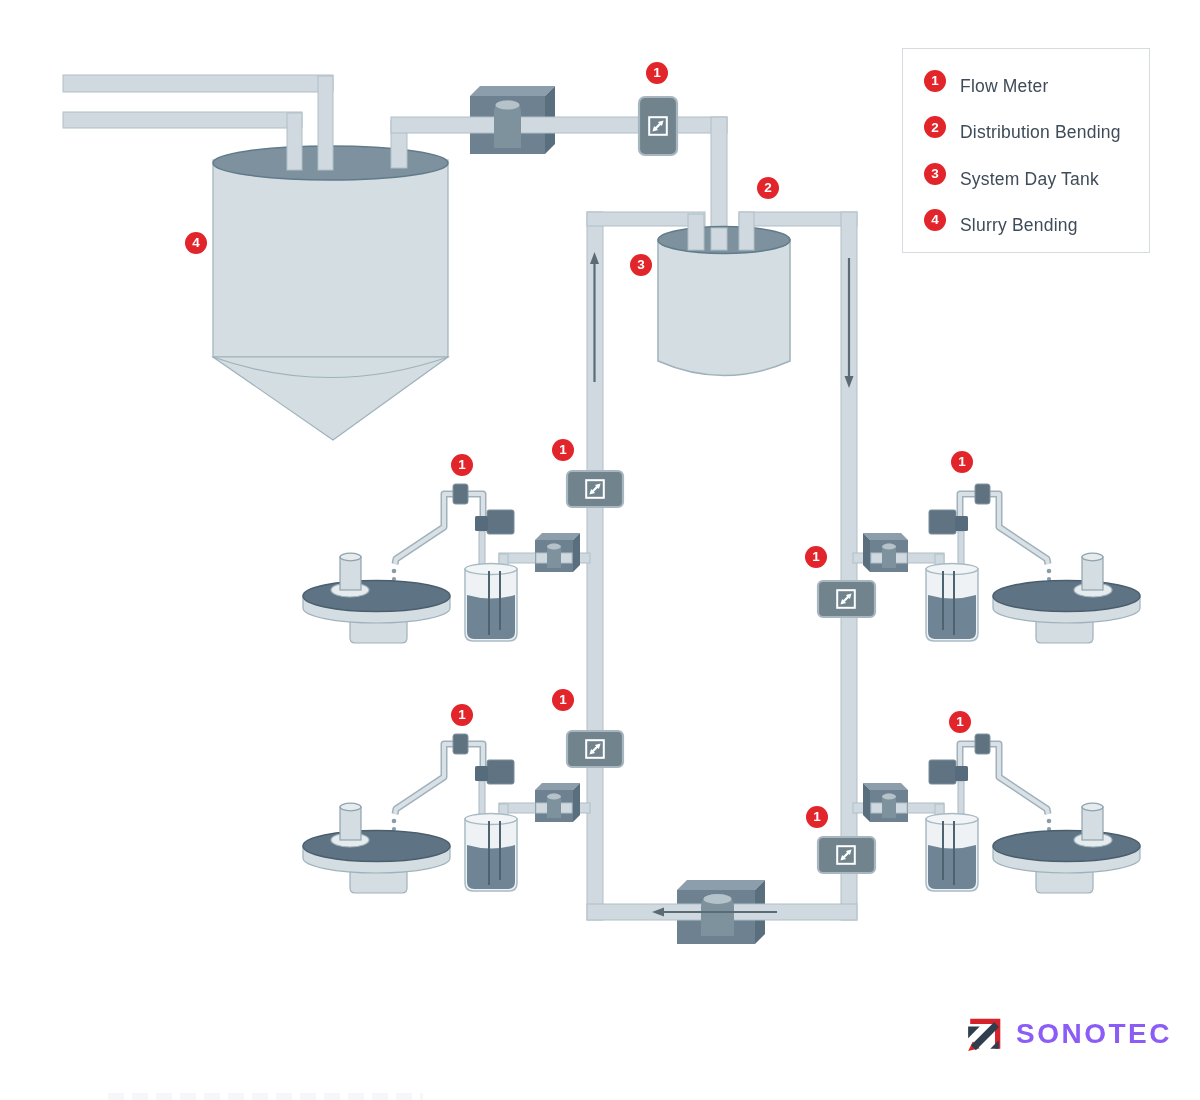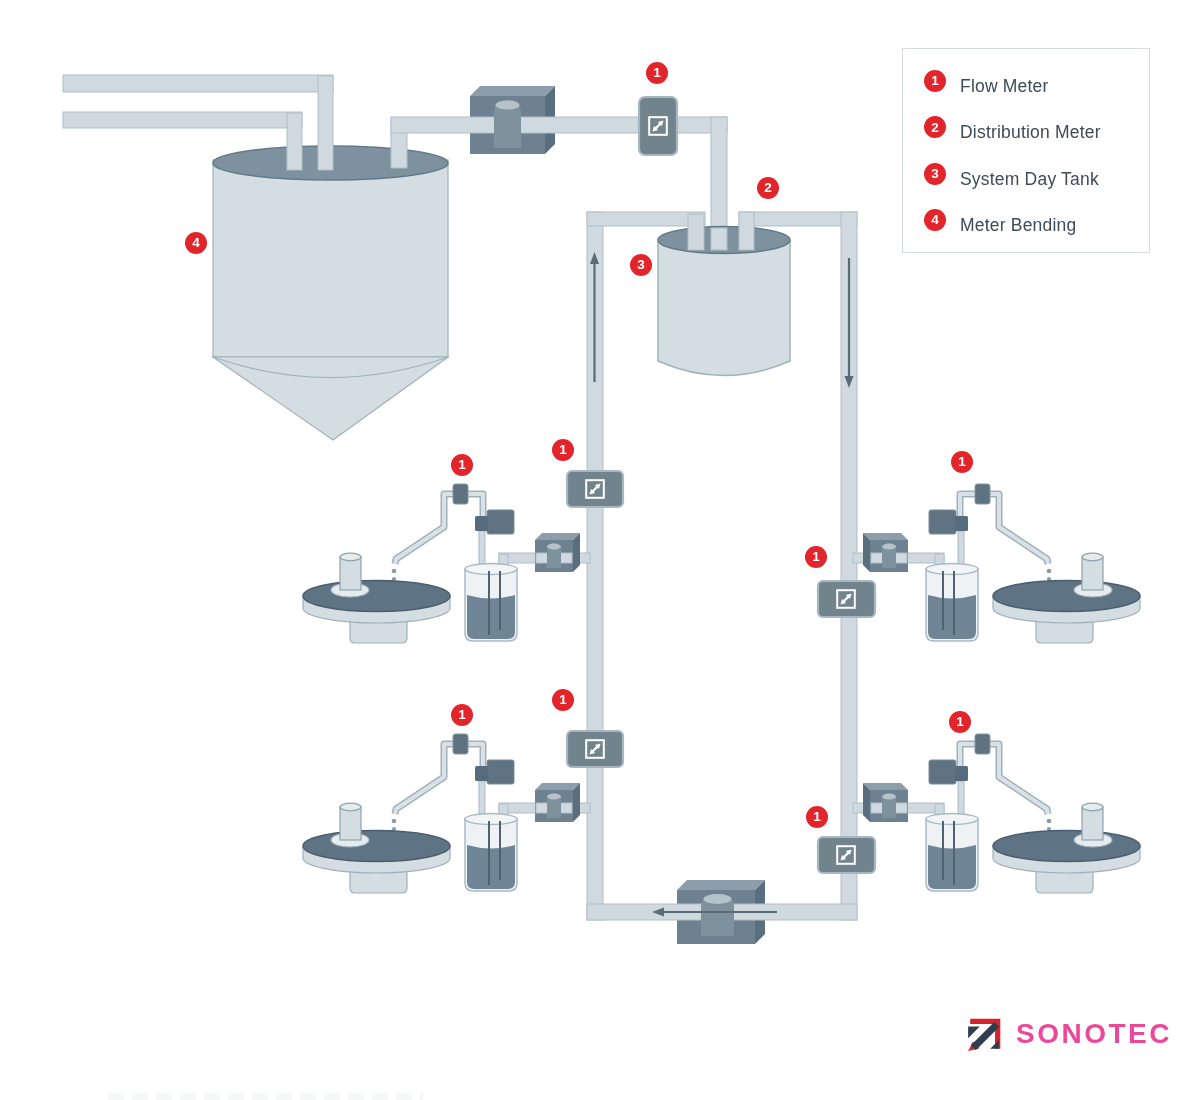--- a/index.html
+++ b/index.html
@@ -14,21 +14,21 @@
   #legend{position:absolute;left:902px;top:48px;width:248px;height:205px;background:#fff;
           border:1.5px solid #d6dbdf;box-sizing:border-box;display:flex;flex-direction:column;
           justify-content:space-between;padding:20px 0 20px 21px;}
   .legend-row{display:flex;align-items:center;gap:14px;height:24px;}
   .legend-badge{width:22px;height:22px;border-radius:50%;background:#e2242b;color:#fff;
           font-size:13.5px;font-weight:bold;display:flex;align-items:center;justify-content:center;
           flex:0 0 auto;line-height:1;}
   .legend-label{font-size:17.5px;font-weight:500;color:#3e4b58;letter-spacing:.2px;white-space:nowrap;margin-top:11px;}
   
   #logo{position:absolute;left:966px;top:1014px;display:flex;align-items:center;gap:12px;}
-  #logo .logo-text{font-size:28px;font-weight:700;color:#ec4899;letter-spacing:2.5px;}
+  #logo .logo-text{font-size:28px;font-weight:700;color:#8b5cf6;letter-spacing:2.5px;}
   
   #caption-artifact{position:absolute;left:108px;top:1093px;width:315px;height:7px;opacity:.45;
      background:repeating-linear-gradient(90deg,#e9edef 0 16px,transparent 16px 24px);}
 </style>
 </head>
 <body>
 
 <div id="stage">
 
 <svg id="diagram-svg" width="1200" height="1100" viewBox="0 0 1200 1100">
@@ -198,29 +198,29 @@
 <div class="badge" style="left:949px;top:711px">1</div>
 <div class="badge" style="left:806px;top:806px">1</div>
 
 <div id="legend">
   <div class="legend-row">
     <span class="legend-badge">1</span>
     <span class="legend-label">Flow Meter</span>
   </div>
   <div class="legend-row">
     <span class="legend-badge">2</span>
-    <span class="legend-label">Distribution Meter</span>
+    <span class="legend-label">Distribution Bending</span>
   </div>
   <div class="legend-row">
     <span class="legend-badge">3</span>
     <span class="legend-label">System Day Tank</span>
   </div>
   <div class="legend-row">
     <span class="legend-badge">4</span>
-    <span class="legend-label">Meter Bending</span>
+    <span class="legend-label">Slurry Bending</span>
   </div>
 </div>
 
 <div id="logo">
   <svg width="38" height="40" viewBox="0 0 36 36">
     <path d="M4,6 H30 V32" fill="none" stroke="#d6232b" stroke-width="5"></path>
     <polygon points="2,34 13,31.5 6.5,25" fill="#d6232b"></polygon>
     <polygon points="2,11 13,11 2,22" fill="#2e3e4e"></polygon>
     <line x1="7" y1="31" x2="29" y2="9" stroke="#2e3e4e" stroke-width="6.5"></line>
     <polygon points="23,32 31,32 31,24" fill="#2e3e4e"></polygon>

